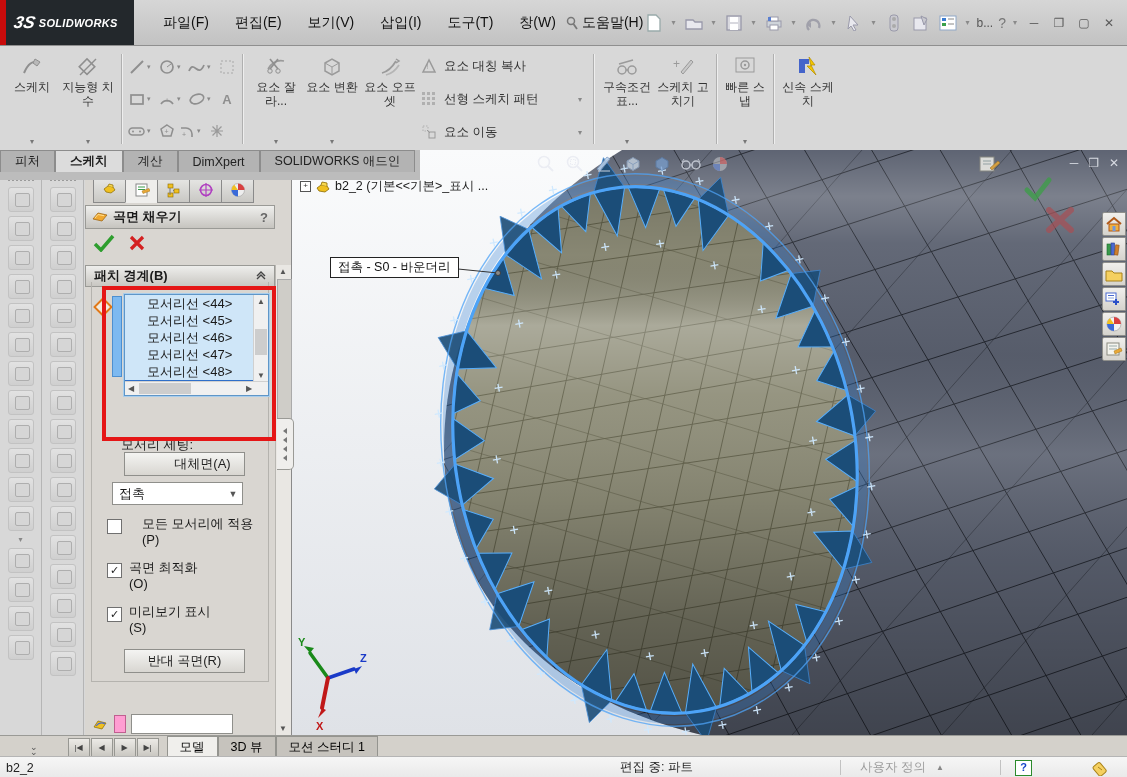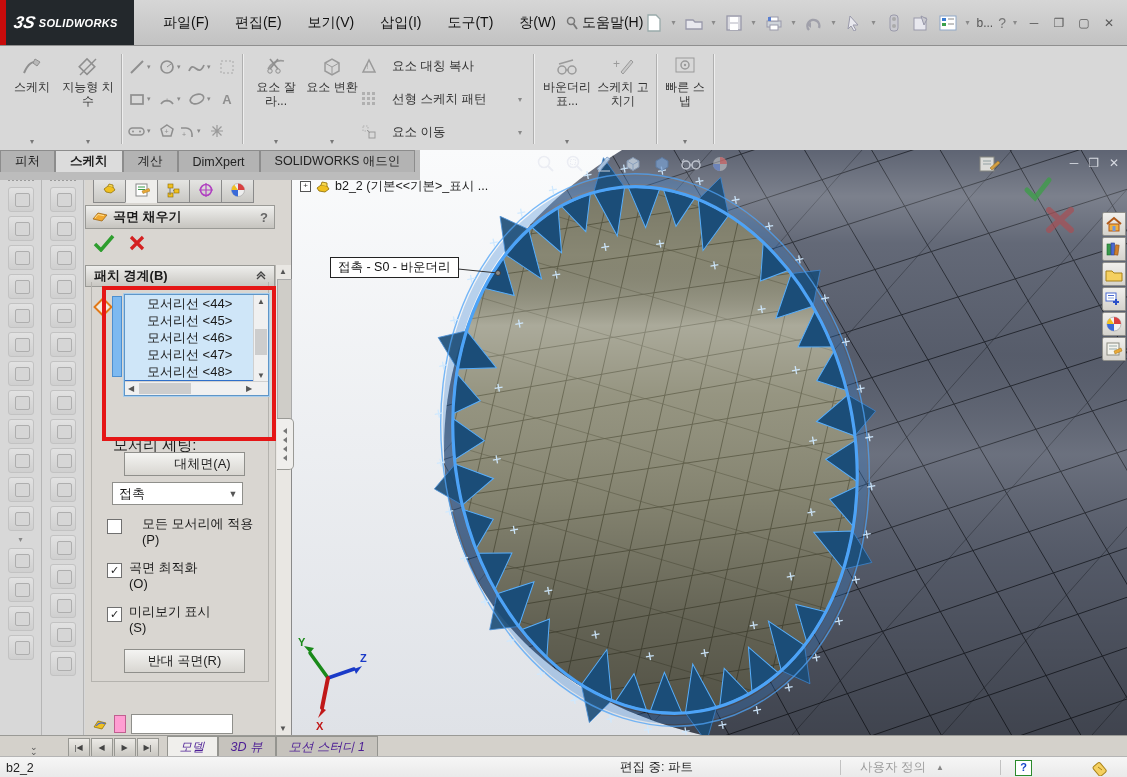--- a/index.html
+++ b/index.html
@@ -29,21 +29,21 @@
   .bigbtn{width:56px;display:flex;flex-direction:column;align-items:center;justify-content:flex-start;
           padding-top:4px;color:#444;}
   .bigbtn .bicon{height:26px;display:flex;align-items:center;}
   .blabel{font-size:12px;text-align:center;line-height:14px;word-break:break-all;color:#333;}
   .bcaret{font-size:8px;color:#777;margin-top:auto;padding-bottom:2px;}
   .egrid{display:flex;flex-direction:column;justify-content:space-between;padding:4px 0;}
   .erow{display:flex;align-items:center;height:26px;}
   .ecell{width:20px;height:20px;display:flex;align-items:center;justify-content:center;color:#8f8f8f;font-size:14px;}
   .ecaret{width:10px;font-size:7px;color:#888;}
   .vlist{display:flex;flex-direction:column;justify-content:space-between;padding:6px 0;width:168px;}
-  .vrow{display:flex;align-items:center;gap:14px;font-size:12.5px;color:#333;height:20px;}
+  .vrow{display:flex;align-items:center;gap:6px;font-size:12.5px;color:#333;height:20px;}
   .vrow .vic{width:18px;height:16px;display:flex;align-items:center;justify-content:center;color:#8f8f8f;}
   .vrow .vcaret{margin-left:auto;font-size:8px;color:#888;padding-right:6px;}
   
   .tabrow{position:absolute;left:0;top:150px;width:420px;height:30px;background:#bcbcbc;display:flex;z-index:5;}
   .cmtab{height:22px;padding:0 14px;font-size:12.5px;display:flex;align-items:center;background:#b3b3b3;
          border:1px solid #8c8c8c;border-bottom:none;color:#222;box-sizing:border-box;}
   .cmtab.active{background:#dcdcdc;font-weight:bold;}
   
   .lefttools{position:absolute;left:0;top:172px;width:85px;height:563px;background:#d8d8d8;display:flex;z-index:4;}
   .lcol{width:41px;border-right:1px solid #b5b5b5;display:flex;flex-direction:column;align-items:center;padding-top:2px;}
@@ -78,21 +78,21 @@
             border:2px solid #e07818;transform:rotate(45deg);}
   .lbox{position:absolute;left:39px;top:122px;width:143px;height:100px;background:#fff;
         border:1px solid #5f96c8;box-shadow:0 0 0 1px #a8cdec;overflow:hidden;}
   .litem{height:17px;line-height:17px;padding-left:22px;font-size:13px;background:#cfe6f8;white-space:nowrap;}
   .litem.focus{background:#2f6fc9;color:#fff;}
   .vsb{position:absolute;right:0;top:0;width:14px;height:87px;background:#f0f0f0;border-left:1px solid #d0d0d0;}
   .vsb .thumb{position:absolute;left:1px;top:34px;width:12px;height:26px;background:#cdcdcd;}
   .hsb{position:absolute;left:0;bottom:0;width:143px;height:13px;background:#f0f0f0;border-top:1px solid #d0d0d0;}
   .hsb .thumb{position:absolute;left:14px;top:1px;width:52px;height:11px;background:#cdcdcd;}
   .sbarrow{position:absolute;font-size:8px;color:#555;line-height:13px;text-align:center;width:14px;}
-  .pmlabel{position:absolute;left:28px;top:264px;font-size:15px;}
+  .pmlabel{position:absolute;left:36px;top:264px;font-size:13px;}
   .pmbtn{position:absolute;height:24px;background:linear-gradient(#f4f4f2,#d8d6d1);border:1px solid #8f8f8b;
          box-sizing:border-box;display:flex;align-items:center;justify-content:center;font-size:13px;color:#222;}
   .dropdown{position:absolute;left:27px;top:310px;width:131px;height:23px;background:#fff;border:1px solid #8f8f8b;
             box-sizing:border-box;display:flex;align-items:center;padding-left:6px;font-size:13px;}
   .dropdown .dc{margin-left:auto;width:18px;text-align:center;color:#555;font-size:9px;}
   .cbrow{position:absolute;left:22px;display:flex;gap:7px;align-items:flex-start;width:160px;}
   .cb{width:13px;height:13px;background:#fff;border:1px solid #707070;flex:0 0 auto;margin-top:3px;
       font-size:11px;line-height:12px;text-align:center;color:#222;}
   .cb.on::after{content:"\2713";}
   .cbl{font-size:13px;line-height:16px;}
@@ -118,21 +118,21 @@
   .tpbtn{width:24px;height:24px;background:linear-gradient(#f0efec,#d5d3cd);border:1px solid #8f8f8b;
          box-sizing:border-box;display:flex;align-items:center;justify-content:center;border-radius:2px 0 0 2px;}
   
   .bottombar{position:absolute;left:0;top:735px;width:1127px;height:21px;background:#d4d1cb;
              border-top:1px solid #9a9a96;display:flex;align-items:flex-end;z-index:6;}
   .bchev{margin:0 14px 2px 30px;color:#555;font-size:9px;line-height:5px;}
   .navbtns{display:flex;gap:1px;margin:0 8px 0 16px;}
   .navbtn{width:20px;height:17px;background:linear-gradient(#eceae6,#cac8c2);border:1px solid #979792;
           font-size:8px;color:#444;display:flex;align-items:center;justify-content:center;}
   .btab{height:20px;padding:0 12px;display:flex;align-items:center;font-size:12.5px;background:#c6c3bd;
-        border:1px solid #94948f;border-bottom:none;color:#4c1d95;font-style:italic;}
+        border:1px solid #94948f;border-bottom:none;color:#000000;}
   .btab.active{background:#f0efec;}
   .statusbar{position:absolute;left:0;top:756px;width:1127px;height:21px;background:linear-gradient(#f6f6f6,#e9e9e9);
              border-top:1px solid #b5b5b5;display:flex;align-items:center;font-size:12.5px;color:#222;z-index:6;}
   .stleft{padding-left:6px;}
   .stedit{position:absolute;left:620px;}
   .stcustom{position:absolute;left:860px;color:#9d9d9d;display:flex;gap:10px;align-items:center;}
   .stcustom .up{font-size:8px;color:#888;}
   .sthelp{position:absolute;left:1015px;width:15px;height:14px;background:#fff;border:1px solid #2c8a2c;
           color:#1544c8;font-weight:bold;font-size:11px;line-height:13px;text-align:center;}
   .sttag{position:absolute;right:18px;top:3px;}
@@ -357,20 +357,30 @@
     <div class="bigbtn">
       <span class="bicon">
           <svg width="24" height="24">
             <path d="M5,8 l7,-4 7,4 v8 l-7,4 -7,-4 z" fill="none" stroke="#9a9a9a" stroke-width="1.5"></path>
             <path d="M5,8 l7,4 7,-4 M12,12 v8" stroke="#9a9a9a" fill="none"></path>
           </svg>
         </span>
       <span class="blabel">요소 변환</span>
       <span class="bcaret">▾</span>
     </div>
+    <div class="bigbtn" style="width:60px;">
+      <span class="bicon">
+          <svg width="24" height="24">
+            <path d="M4,18 q8,-2 14,-12" fill="none" stroke="#9a9a9a" stroke-width="1.8"></path>
+            <path d="M8,20 q8,-2 13,-10" fill="none" stroke="#b5b5b5" stroke-width="1.8"></path>
+            <path d="M18,4 l3,2 -3,2" fill="none" stroke="#9a9a9a" stroke-width="1.5"></path>
+          </svg>
+        </span>
+      <span class="blabel">요소 오프셋</span>
+    </div>
     <div class="vlist">
       <div class="vrow">
         <span class="vic">
             <svg width="16" height="16">
               <path d="M8,2 L2,14 h12 z" fill="none" stroke="#9a9a9a" stroke-width="1.5"></path>
               <text x="5.5" y="11" font-size="7" fill="#9a9a9a">!</text>
             </svg>
           </span>
         <span>요소 대칭 복사</span>
       </div>
@@ -407,21 +417,21 @@
     </div>
     <div class="tsep"></div>
     <div class="bigbtn">
       <span class="bicon">
           <svg width="24" height="22">
             <circle cx="7" cy="14" r="4" fill="none" stroke="#9a9a9a" stroke-width="1.5"></circle>
             <circle cx="17" cy="14" r="4" fill="none" stroke="#9a9a9a" stroke-width="1.5"></circle>
             <path d="M11,14 h2 M4,8 l14,-4" stroke="#9a9a9a" stroke-width="1.5"></path>
           </svg>
         </span>
-      <span class="blabel">바운더리 표...</span>
+      <span class="blabel">구속조건 표...</span>
       <span class="bcaret">▾</span>
     </div>
     <div class="bigbtn">
       <span class="bicon">
           <svg width="24" height="22">
             <text x="2" y="12" font-size="12" fill="#9a9a9a">+</text>
             <path d="M10,16 L20,4 l2,2 -10,12 z" fill="#c9c9c9" stroke="#9a9a9a"></path>
           </svg>
         </span>
       <span class="blabel">스케치 고치기</span>
@@ -432,20 +442,29 @@
           <svg width="22" height="22">
             <rect x="2" y="2" width="18" height="14" fill="none" stroke="#9a9a9a"></rect>
             <circle cx="11" cy="9" r="4" fill="none" stroke="#9a9a9a" stroke-width="1.5"></circle>
             <circle cx="11" cy="9" r="1.2" fill="#9a9a9a"></circle>
           </svg>
         </span>
       <span class="blabel">빠른 스냅</span>
       <span class="bcaret">▾</span>
     </div>
     <div class="tsep"></div>
+    <div class="bigbtn" style="width:58px;">
+      <span class="bicon">
+          <svg width="26" height="24">
+            <path d="M4,4 h10 v5 h-4 v9 h-6 z" fill="#2a50c8" opacity=".85"></path>
+            <path d="M14,2 l6,8 h-4 l5,10 -9,-9 h4 z" fill="#f5c800" stroke="#b08a00" stroke-width=".7"></path>
+          </svg>
+        </span>
+      <span class="blabel">신속 스케치</span>
+    </div>
   </div>
 
   <div class="viewport">
     <svg id="mesh-svg" width="835" height="585">
         <defs>
           <clipPath id="clipOuter">
             <path d="M 330,0 C 200,80 152,190 152,300 C 152,430 240,545 410,585 L 835,585 L 835,0 Z"></path>
           </clipPath>
           <clipPath id="clipInner">
             <ellipse cx="363" cy="300" rx="200" ry="265" transform="rotate(-10 363 300)"></ellipse>

